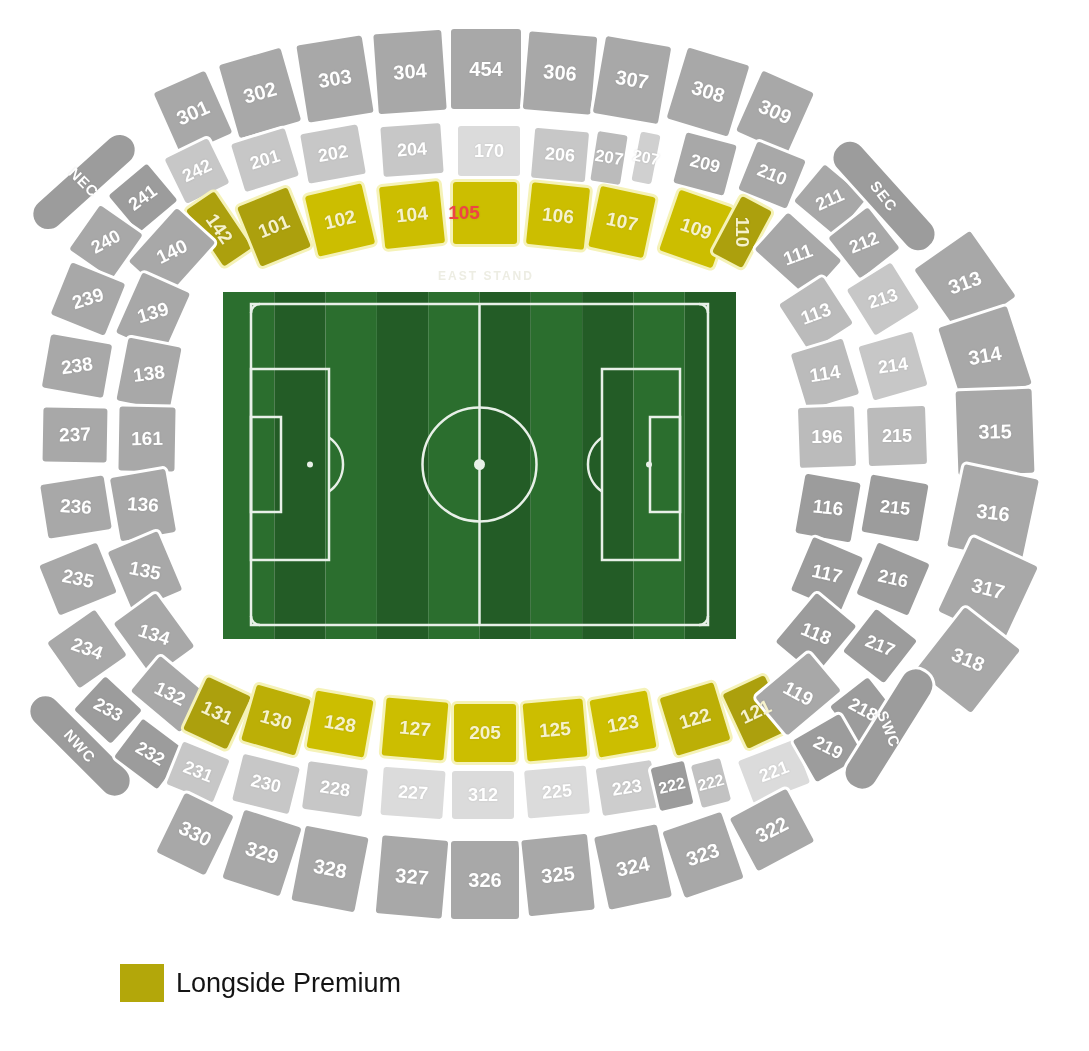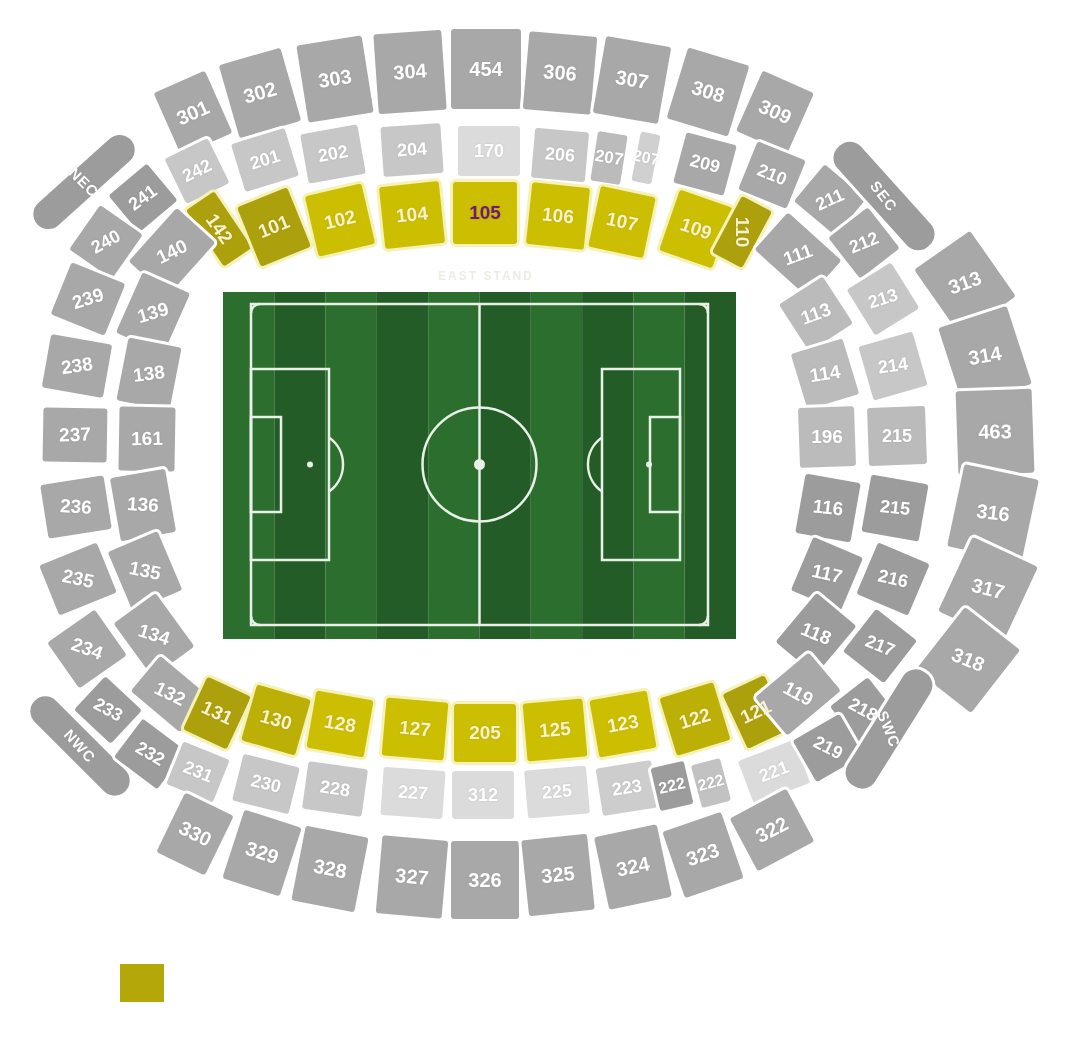--- a/index.html
+++ b/index.html
@@ -144,21 +144,21 @@
       <div class="seclbl" style="left: 489px; top: 151px; transform: translate(-50%, -50%) rotate(0deg); font-size: 18px; color: rgb(255, 255, 255);">170</div>
       <div class="seclbl" style="left: 560px; top: 155px; transform: translate(-50%, -50%) rotate(5deg); font-size: 18px; color: rgb(255, 255, 255);">206</div>
       <div class="seclbl" style="left: 609px; top: 158px; transform: translate(-50%, -50%) rotate(9deg); font-size: 17px; color: rgb(255, 255, 255);">207</div>
       <div class="seclbl" style="left: 646px; top: 158px; transform: translate(-50%, -50%) rotate(11deg); font-size: 16px; color: rgb(255, 255, 255);">207</div>
       <div class="seclbl" style="left: 705px; top: 164px; transform: translate(-50%, -50%) rotate(15deg); font-size: 18px; color: rgb(255, 255, 255);">209</div>
       <div class="seclbl" style="left: 772px; top: 175px; transform: translate(-50%, -50%) rotate(22deg); font-size: 18px; color: rgb(255, 255, 255);">210</div>
       <div class="seclbl" style="left: 219px; top: 229px; transform: translate(-50%, -50%) rotate(55deg); font-size: 19px; color: rgb(246, 242, 204);">142</div>
       <div class="seclbl" style="left: 274px; top: 227px; transform: translate(-50%, -50%) rotate(-22deg); font-size: 19px; color: rgb(246, 242, 204);">101</div>
       <div class="seclbl" style="left: 340px; top: 220px; transform: translate(-50%, -50%) rotate(-13deg); font-size: 19px; color: rgb(246, 242, 204);">102</div>
       <div class="seclbl" style="left: 412px; top: 215px; transform: translate(-50%, -50%) rotate(-6deg); font-size: 19px; color: rgb(246, 242, 204);">104</div>
-      <div class="seclbl" style="left: 485px; top: 213px; transform: translate(-50%, -50%) rotate(0deg); font-size: 19px; color: #701a75;">105</div>
+      <div class="seclbl" style="left: 464px; top: 213px; transform: translate(-50%, -50%) rotate(0deg); font-size: 19px; color: #ef4444;">105</div>
       <div class="seclbl" style="left: 558px; top: 216px; transform: translate(-50%, -50%) rotate(6deg); font-size: 19px; color: rgb(246, 242, 204);">106</div>
       <div class="seclbl" style="left: 622px; top: 222px; transform: translate(-50%, -50%) rotate(12deg); font-size: 19px; color: rgb(246, 242, 204);">107</div>
       <div class="seclbl" style="left: 696px; top: 229px; transform: translate(-50%, -50%) rotate(19deg); font-size: 19px; color: rgb(246, 242, 204);">109</div>
       <div class="seclbl" style="left: 742px; top: 232px; transform: translate(-50%, -50%) rotate(90deg); font-size: 19px; color: rgb(246, 242, 204);">110</div>
       <div class="seclbl" style="left: 84px; top: 182px; transform: translate(-50%, -50%) rotate(45deg); font-size: 15px; color: rgb(255, 255, 255); letter-spacing: 1px;">NEC</div>
       <div class="seclbl" style="left: 143px; top: 198px; transform: translate(-50%, -50%) rotate(-36deg); font-size: 18px; color: rgb(255, 255, 255);">241</div>
       <div class="seclbl" style="left: 106px; top: 242px; transform: translate(-50%, -50%) rotate(-28deg); font-size: 18px; color: rgb(255, 255, 255);">240</div>
       <div class="seclbl" style="left: 172px; top: 252px; transform: translate(-50%, -50%) rotate(-26deg); font-size: 19px; color: rgb(255, 255, 255);">140</div>
       <div class="seclbl" style="left: 88px; top: 299px; transform: translate(-50%, -50%) rotate(-18deg); font-size: 19px; color: rgb(255, 255, 255);">239</div>
       <div class="seclbl" style="left: 77px; top: 366px; transform: translate(-50%, -50%) rotate(-8deg); font-size: 19px; color: rgb(255, 255, 255);">238</div>
@@ -217,21 +217,21 @@
       <div class="seclbl" style="left: 883px; top: 299px; transform: translate(-50%, -50%) rotate(-18deg); font-size: 18px; color: rgb(255, 255, 255);">213</div>
       <div class="seclbl" style="left: 893px; top: 366px; transform: translate(-50%, -50%) rotate(-8deg); font-size: 18px; color: rgb(255, 255, 255);">214</div>
       <div class="seclbl" style="left: 897px; top: 436px; transform: translate(-50%, -50%) rotate(0deg); font-size: 18px; color: rgb(255, 255, 255);">215</div>
       <div class="seclbl" style="left: 895px; top: 508px; transform: translate(-50%, -50%) rotate(6deg); font-size: 18px; color: rgb(255, 255, 255);">215</div>
       <div class="seclbl" style="left: 893px; top: 579px; transform: translate(-50%, -50%) rotate(13deg); font-size: 18px; color: rgb(255, 255, 255);">216</div>
       <div class="seclbl" style="left: 880px; top: 646px; transform: translate(-50%, -50%) rotate(22deg); font-size: 18px; color: rgb(255, 255, 255);">217</div>
       <div class="seclbl" style="left: 863px; top: 710px; transform: translate(-50%, -50%) rotate(28deg); font-size: 18px; color: rgb(255, 255, 255);">218</div>
       <div class="seclbl" style="left: 828px; top: 748px; transform: translate(-50%, -50%) rotate(27deg); font-size: 18px; color: rgb(255, 255, 255);">219</div>
       <div class="seclbl" style="left: 965px; top: 283px; transform: translate(-50%, -50%) rotate(-20deg); font-size: 20px; color: rgb(255, 255, 255);">313</div>
       <div class="seclbl" style="left: 985px; top: 356px; transform: translate(-50%, -50%) rotate(-10deg); font-size: 20px; color: rgb(255, 255, 255);">314</div>
-      <div class="seclbl" style="left: 995px; top: 432px; transform: translate(-50%, -50%) rotate(-1deg); font-size: 20px; color: rgb(255, 255, 255);">463</div>
+      <div class="seclbl" style="left: 995px; top: 432px; transform: translate(-50%, -50%) rotate(-1deg); font-size: 20px; color: rgb(255, 255, 255);">315</div>
       <div class="seclbl" style="left: 993px; top: 513px; transform: translate(-50%, -50%) rotate(7deg); font-size: 20px; color: rgb(255, 255, 255);">316</div>
       <div class="seclbl" style="left: 988px; top: 589px; transform: translate(-50%, -50%) rotate(14deg); font-size: 20px; color: rgb(255, 255, 255);">317</div>
       <div class="seclbl" style="left: 968px; top: 660px; transform: translate(-50%, -50%) rotate(22deg); font-size: 20px; color: rgb(255, 255, 255);">318</div>
       <div class="seclbl" style="left: 884px; top: 196px; transform: translate(-50%, -50%) rotate(52deg); font-size: 15px; color: rgb(255, 255, 255); letter-spacing: 1px;">SEC</div>
       <div class="seclbl" style="left: 889px; top: 729px; transform: translate(-50%, -50%) rotate(68deg); font-size: 15px; color: rgb(255, 255, 255); letter-spacing: 1px;">SWC</div>
     </div>
 
   <div id="stand-label" style="left: 486px; top: 276px; transform: translate(-50%, -50%); color: rgb(237, 237, 227); font-size: 12px;">EAST STAND</div>
 
   <div id="pitch" style="left: 223px; top: 292px; width: 513px; height: 347px; --sa: #2B6E2E; --sb: #235C26; --pl: #E8F0E8;">
@@ -266,15 +266,16 @@
 
       <path class="pline" d="M28,21 A9,9 0 0 1 37,12"></path>
       <path class="pline" d="M476,12 A9,9 0 0 1 485,21"></path>
       <path class="pline" d="M485,324 A9,9 0 0 1 476,333"></path>
       <path class="pline" d="M37,333 A9,9 0 0 1 28,324"></path>
     </svg>
   </div>
 
   <div id="legend" style="left: 120px; top: 964px;">
     <span id="legend-swatch" style="background: rgb(179, 167, 10);"></span>
+    <span id="legend-label">Longside Premium</span>
   </div>
 
 </div>
 
 </body></html>

